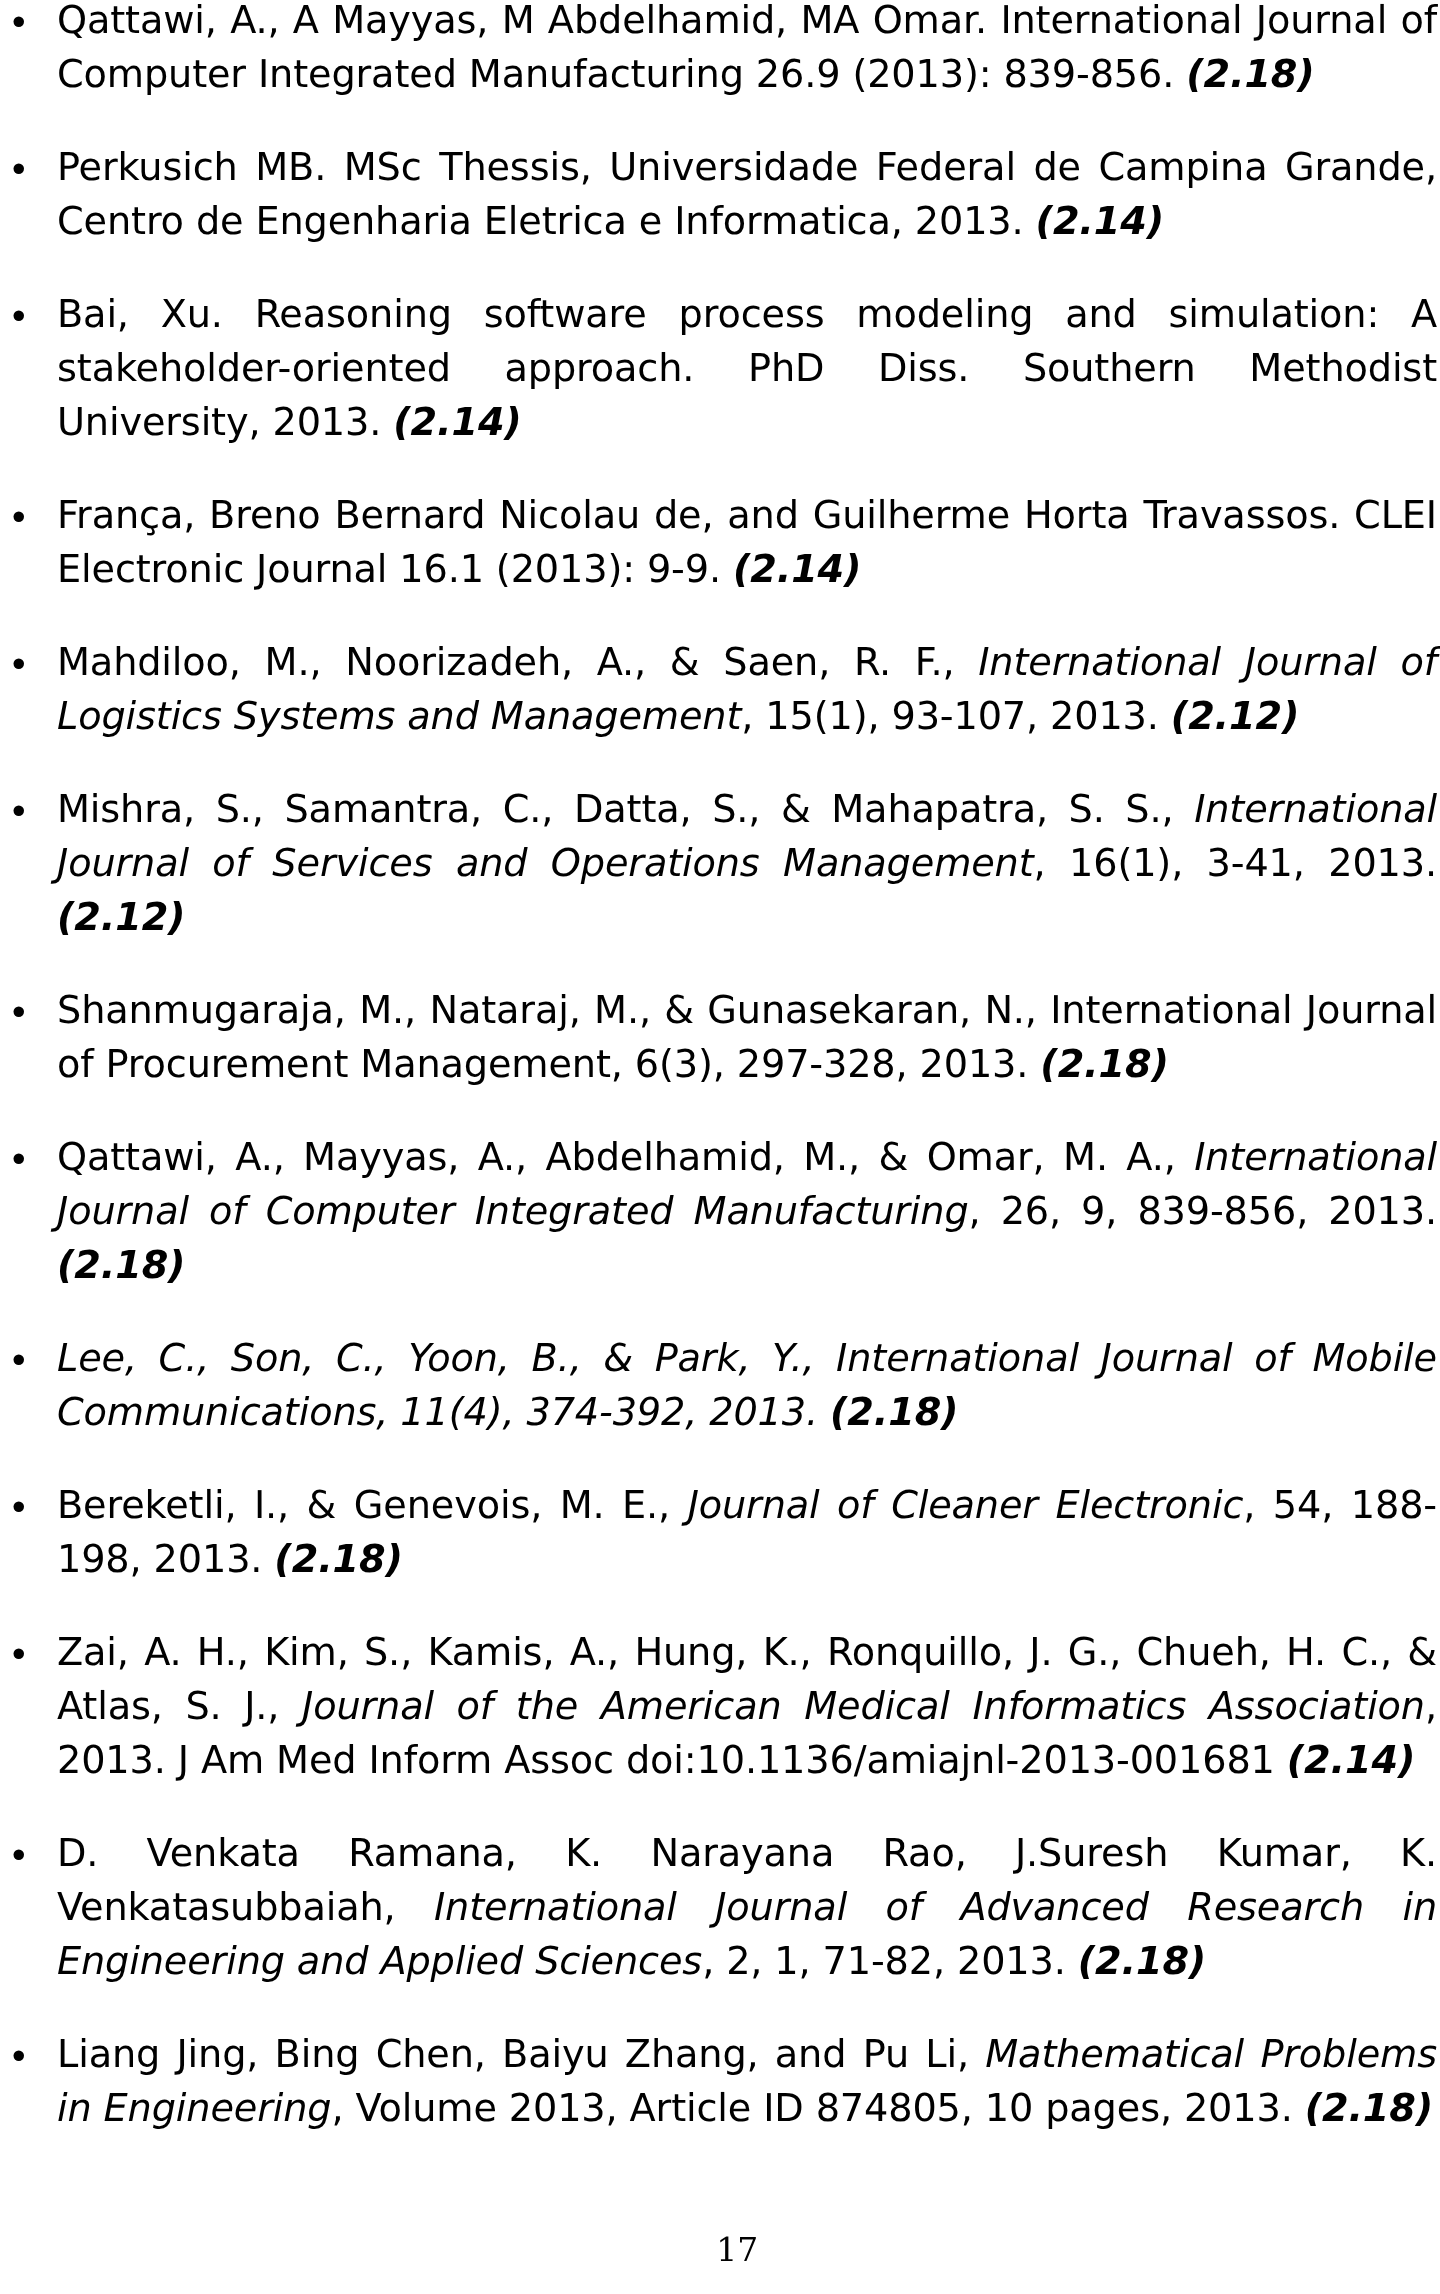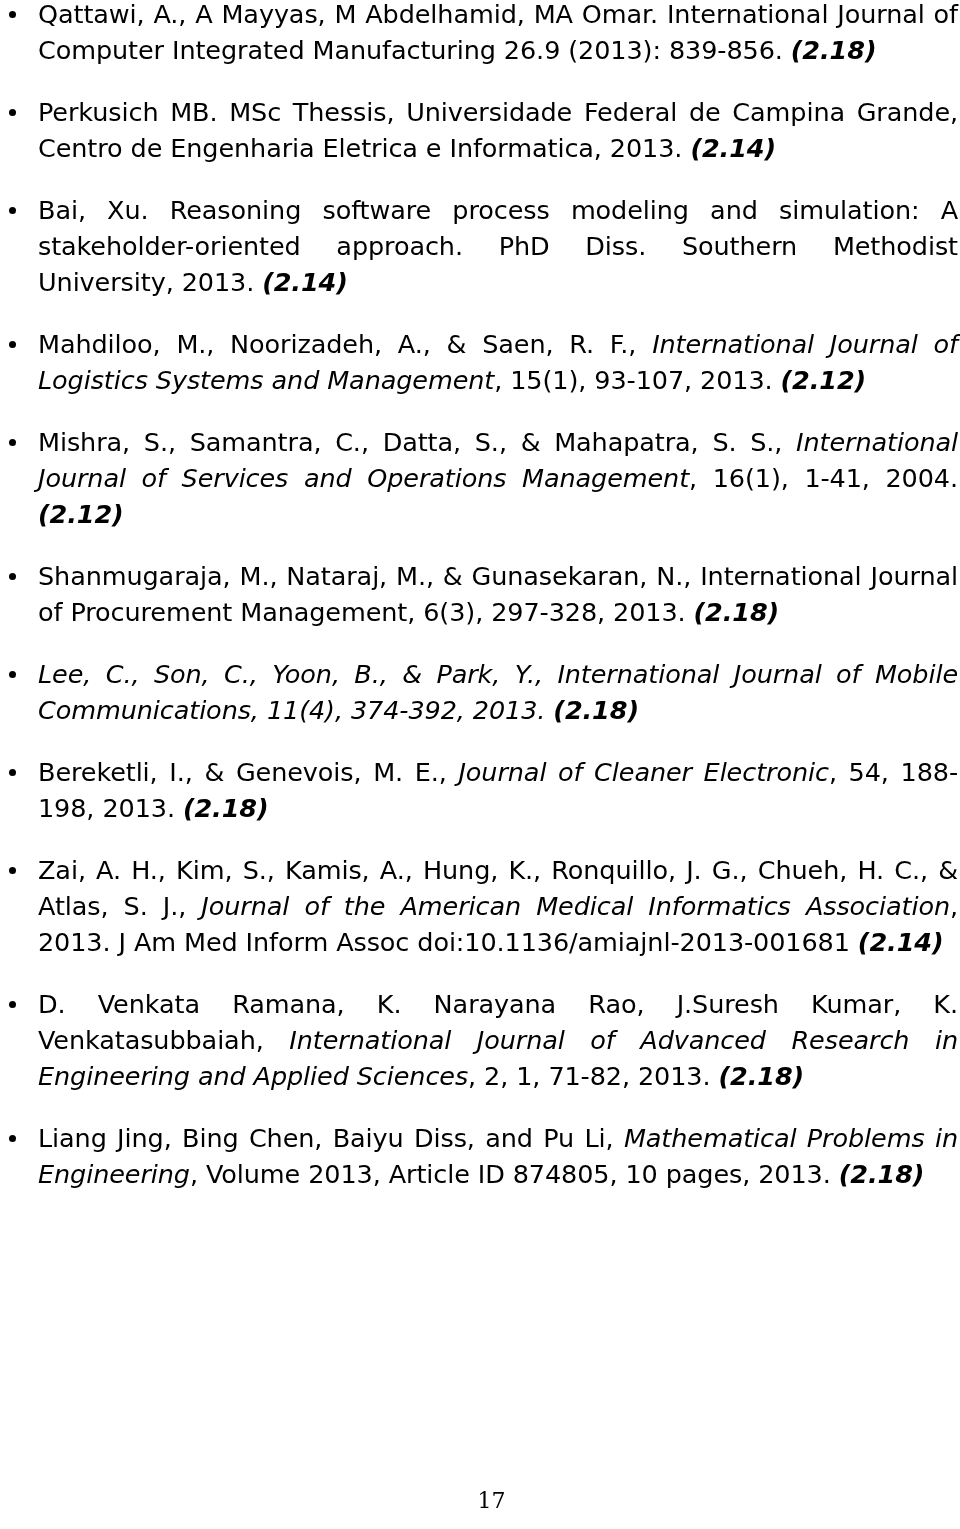--- a/index.html
+++ b/index.html
@@ -84,38 +84,44 @@
       <li class="ref first">
         <span class="body"><span>Qattawi, A., A Mayyas, M Abdelhamid, MA Omar. International Journal of Computer Integrated Manufacturing 26.9 (2013): 839-856. </span><b class="tag">(2.18)</b></span>
       </li>
       <li class="ref">
         <span class="body"><span>Perkusich MB. MSc Thessis, Universidade Federal de Campina Grande, Centro de Engenharia Eletrica e Informatica, 2013. </span><b class="tag">(2.14)</b></span>
       </li>
       <li class="ref">
         <span class="body"><span>Bai, Xu. Reasoning software process modeling and simulation: A stakeholder-oriented approach. PhD Diss. Southern Methodist University, 2013. </span><b class="tag">(2.14)</b></span>
       </li>
       <li class="ref">
+        <span class="body"><span>França, Breno Bernard Nicolau de, and Guilherme Horta Travassos. CLEI Electronic Journal 16.1 (2013): 9-9. </span><b class="tag">(2.14)</b></span>
+      </li>
+      <li class="ref">
         <span class="body"><span>Mahdiloo, M., Noorizadeh, A., &amp; Saen, R. F., </span><i class="it">International Journal of Logistics Systems and Management</i><span>, 15(1), 93-107, 2013. </span><b class="tag">(2.12)</b></span>
       </li>
       <li class="ref">
-        <span class="body"><span>Mishra, S., Samantra, C., Datta, S., &amp; Mahapatra, S. S., </span><i class="it">International Journal of Services and Operations Management</i><span>, 16(1), 1-41, 2004. </span><b class="tag">(2.12)</b></span>
+        <span class="body"><span>Mishra, S., Samantra, C., Datta, S., &amp; Mahapatra, S. S., </span><i class="it">International Journal of Services and Operations Management</i><span>, 16(1), 3-41, 2013. </span><b class="tag">(2.12)</b></span>
       </li>
       <li class="ref">
         <span class="body"><span>Shanmugaraja, M., Nataraj, M., &amp; Gunasekaran, N., International Journal of Procurement Management, 6(3), 297-328, 2013. </span><b class="tag">(2.18)</b></span>
+      </li>
+      <li class="ref">
+        <span class="body"><span>Qattawi, A., Mayyas, A., Abdelhamid, M., &amp; Omar, M. A., </span><i class="it">International Journal of Computer Integrated Manufacturing</i><span>, 26, 9, 839-856, 2013. </span><b class="tag">(2.18)</b></span>
       </li>
       <li class="ref">
         <span class="body"><i class="it">Lee, C., Son, C., Yoon, B., &amp; Park, Y., International Journal of Mobile Communications, 11(4), 374-392, 2013. </i><b class="tag">(2.18)</b></span>
       </li>
       <li class="ref">
         <span class="body"><span>Bereketli, I., &amp; Genevois, M. E.,  </span><i class="it">Journal of Cleaner Electronic</i><span>, 54, 188-198, 2013. </span><b class="tag">(2.18)</b></span>
       </li>
       <li class="ref">
         <span class="body"><span>Zai, A. H., Kim, S., Kamis, A., Hung, K., Ronquillo, J. G., Chueh, H. C., &amp; Atlas, S. J., </span><i class="it">Journal of the American Medical Informatics Association</i><span>, 2013. J Am Med Inform Assoc doi:10.1136/amiajnl-2013-001681 </span><b class="tag">(2.14)</b></span>
       </li>
       <li class="ref">
         <span class="body"><span>D. Venkata Ramana, K. Narayana Rao, J.Suresh Kumar, K. Venkatasubbaiah, </span><i class="it">International Journal of Advanced Research in Engineering and Applied Sciences</i><span>, 2, 1, 71-82, 2013. </span><b class="tag">(2.18)</b></span>
       </li>
       <li class="ref">
-        <span class="body"><span>Liang Jing, Bing Chen, Baiyu Diss, and Pu Li, </span><i class="it">Mathematical Problems in Engineering</i><span>, Volume 2013, Article ID 874805, 10 pages, 2013. </span><b class="tag">(2.18)</b></span>
+        <span class="body"><span>Liang Jing, Bing Chen, Baiyu Zhang, and Pu Li, </span><i class="it">Mathematical Problems in Engineering</i><span>, Volume 2013, Article ID 874805, 10 pages, 2013. </span><b class="tag">(2.18)</b></span>
       </li>
     </ul>
   <div id="pagenum">17</div>
 </div>
 
 </body></html>

